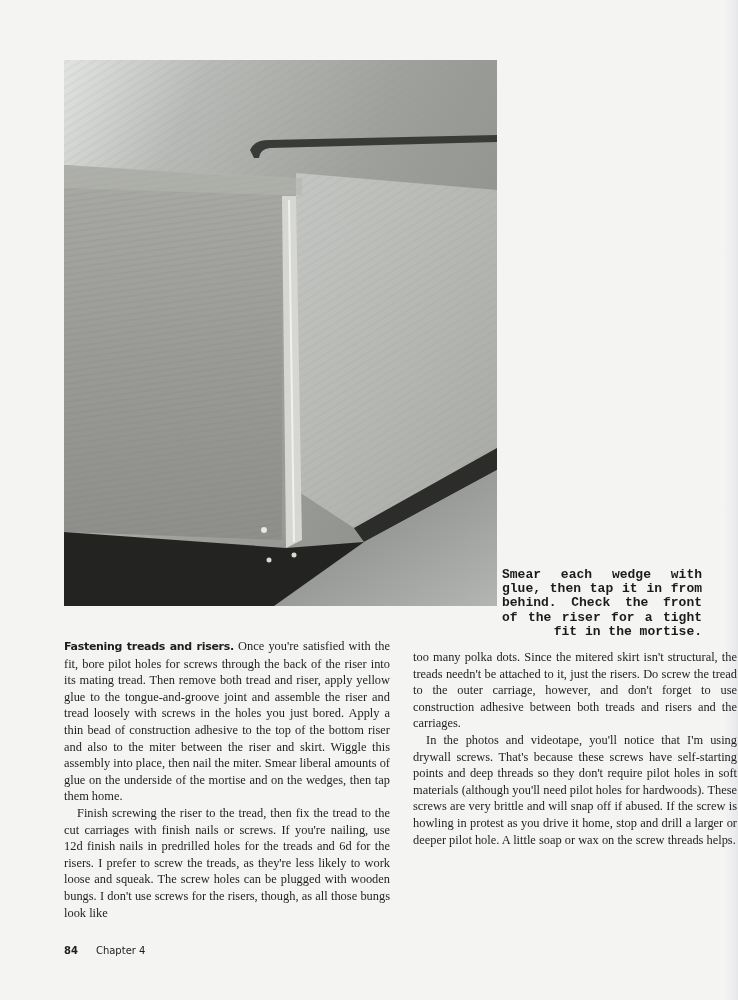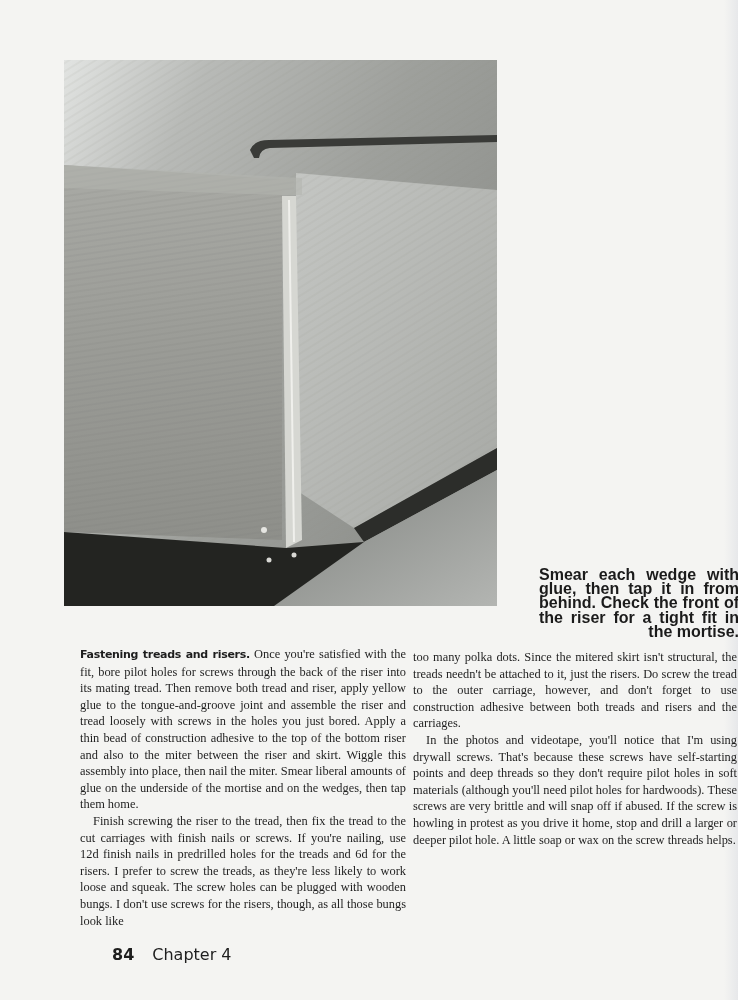--- a/index.html
+++ b/index.html
@@ -13,41 +13,41 @@
   .page-edge {
     position: absolute; right: 0; top: 0; width: 14px; height: 1000px;
     background: linear-gradient(to right, #f4f4f2, #e7e8ea);
   }
   .photo {
     position: absolute; left: 64px; top: 60px; width: 433px; height: 546px;
     background: #9a9c98; overflow: hidden;
   }
   .photo svg { display: block; }
   .caption {
-    position: absolute; left: 539px; top: 568px; width: 200px;
-    font-family: Liberation Sans, sans-serif; font-weight: bold;
-    font-size: 16px; line-height: 14.2px; color: #1b1b1b;
+    position: absolute; left: 502px; top: 568px; width: 200px;
+    font-family: Liberation Mono, monospace; font-weight: bold;
+    font-size: 13px; line-height: 14.2px; color: #1b1b1b;
     text-align: justify; text-align-last: right;
   }
   .col {
     position: absolute; top: 638px; width: 326px;
     font-size: 12.4px; line-height: 16.6px;
     text-align: justify; hyphens: manual;
   }
-  .col-left { left: 80px; margin-top: 8px; }
+  .col-left { left: 64px; }
   .col-right { left: 413px; width: 324px; margin-top: 11px; }
   .col p { margin: 0; }
   .col p.indent { text-indent: 13px; }
   .runin {
     font-family: "DejaVu Sans", sans-serif; font-weight: bold;
     font-size: 11px; letter-spacing: -0.3px;
   }
   .footer {
     position: absolute; left: 64px; top: 945px;
-    font-family: "DejaVu Sans", sans-serif; font-size: 16px; color: #1e1e1e; margin-left: 48px;
+    font-family: "DejaVu Sans", sans-serif; font-size: 10px; color: #1e1e1e;
   }
   .footer .page-num { font-weight: bold; margin-right: 18px; }
 </style>
 </head>
 <body>
 
 <div class="page-edge"></div>
 
 <div class="photo">
   <svg width="433" height="546" viewBox="0 0 433 546" xmlns="http://www.w3.org/2000/svg">

